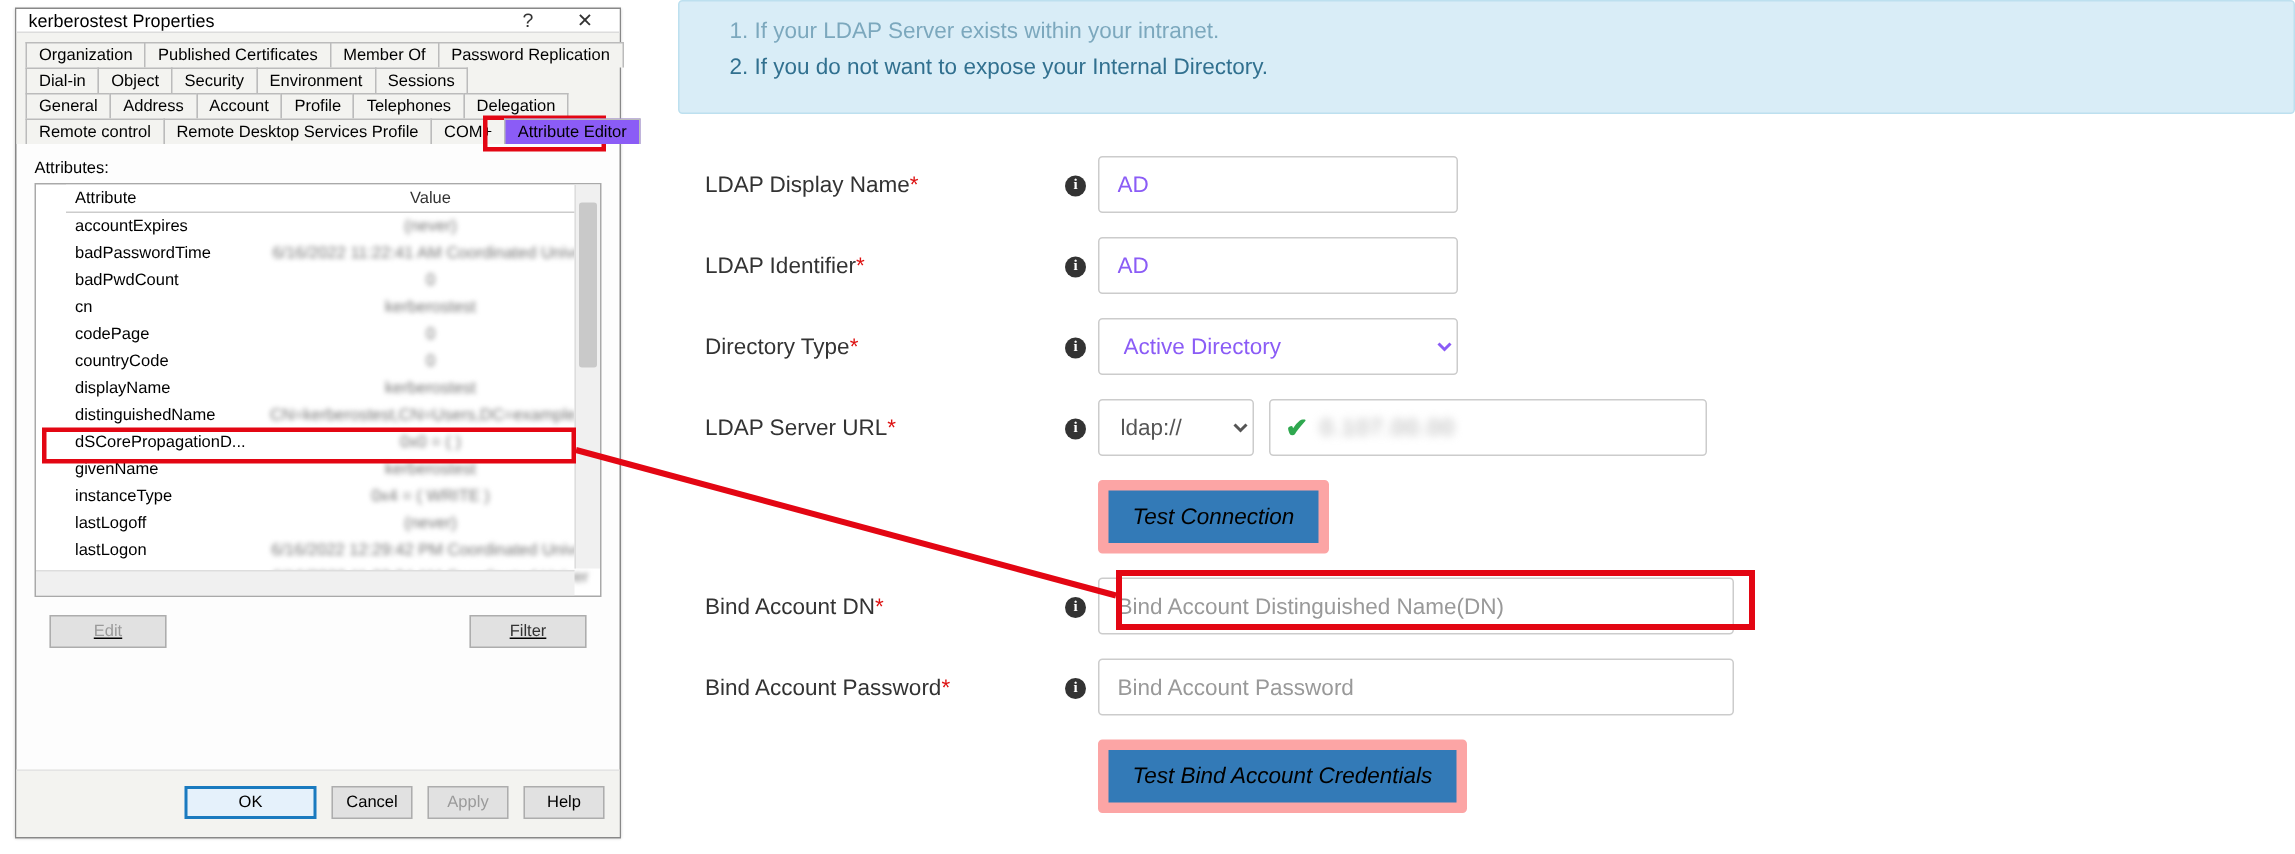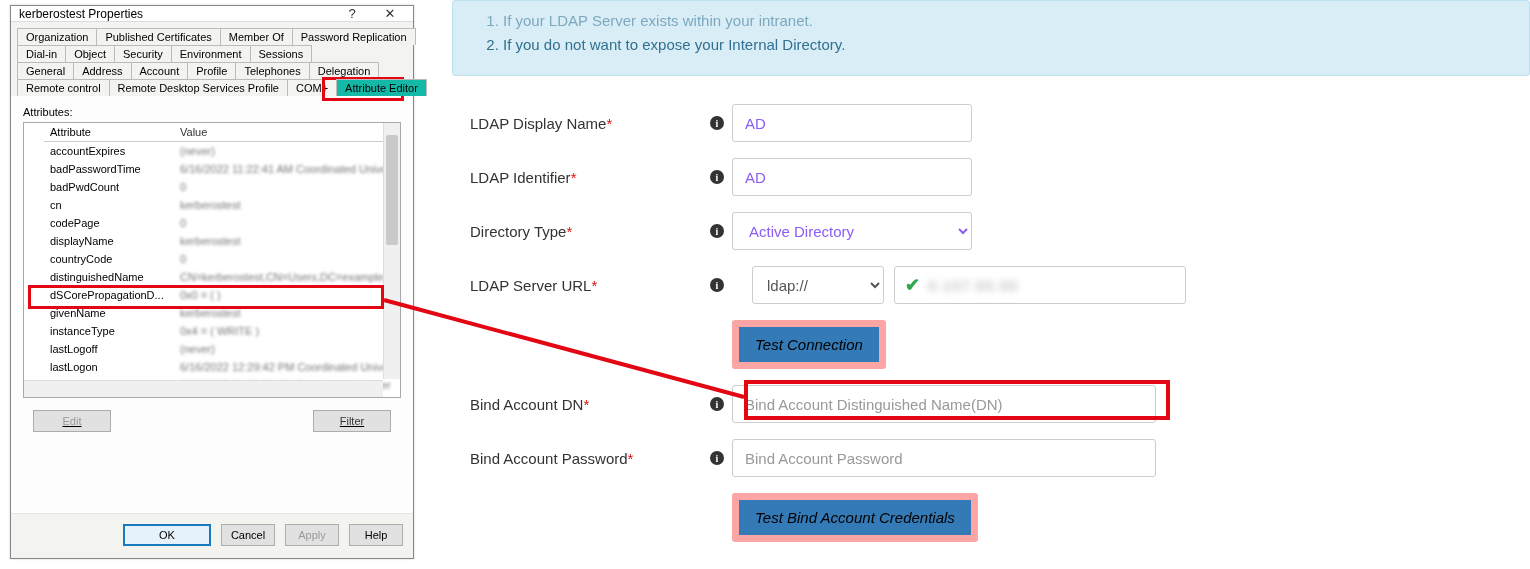--- a/index.html
+++ b/index.html
@@ -48,21 +48,21 @@
   .tab {
     padding: 2px 8px;
     border: 1px solid #bbb;
     border-bottom: none;
     background: #f3f3f0;
     margin-right: -1px;
     white-space: nowrap;
     position: relative;
   }
   .tab.active {
-    background: #14b8a6;
+    background: #8b5cf6;
     z-index: 2;
   }
   .hl-red-box {
     border: 3px solid #e30613;
     position: absolute;
     pointer-events: none;
   }
 
   .pane {
     padding: 10px 12px 6px;
@@ -78,21 +78,21 @@
   }
   .attr-head, .attr-row {
     display: flex;
     font-size: 11px;
     padding: 1px 6px;
     line-height: 16px;
     margin-left: 20px;
   }
   .attr-head { border-bottom: 1px solid #ccc; background: #fff; }
   .col-a { width: 130px; flex-shrink:0; }
-  .col-v { flex: 1; color:#777; filter: blur(1.8px); }
+  .col-v { flex: 1; color:#777; filter: blur(1.8px); text-align: center; }
   .attr-head .col-v { filter:none; color:#333; }
   .attr-scroll-track {
     position:absolute; right:0; top:0; bottom:18px; width:17px;
     background:#f0f0f0; border-left:1px solid #ddd;
   }
   .attr-scroll-thumb {
     position:absolute; left:2px; right:2px; top:12px; height:110px;
     background:#c9c9c9; border-radius:2px;
   }
   .attr-hscroll { position:absolute; left:0; right:17px; bottom:0; height:17px; background:#f0f0f0; border-top:1px solid #ddd; }
@@ -173,24 +173,24 @@
   .t-input {
     height: 38px; width: 240px;
     border:1px solid #ccc; border-radius:3px;
     padding: 0 12px; font-size:15px; color:#8b5cf6;
   }
   .t-input.wide { width: 424px; }
   .t-input::placeholder{ color:#999; }
   select.t-input { background:#fff; }
 
   .url-proto {
-    height:38px; width:132px;
+    height:38px; width:104px;
     border:1px solid #ccc; border-radius:3px;
     padding:4px 10px; font-size:15px; color:#555;
-    margin-right:10px; background:#fff;margin-left:20px;
+    margin-right:10px; background:#fff;
   }
   .url-host {
     height:38px; width:292px;
     border:1px solid #ccc; border-radius:3px;
     padding:0 10px; display:flex; align-items:center;
   }
   .check-ic { color:#2fa84f; font-weight:bold; font-size:18px; margin-right:8px; }
   .url-blur { color:#aaa; filter: blur(3px); letter-spacing:1px; }
 
   .primary-btn {
@@ -274,26 +274,26 @@
           </div>
           <div class="attr-row">
             <div class="col-a">cn</div>
             <div class="col-v">kerberostest</div>
           </div>
           <div class="attr-row">
             <div class="col-a">codePage</div>
             <div class="col-v">0</div>
           </div>
           <div class="attr-row">
+            <div class="col-a">countryCode</div>
+            <div class="col-v">0</div>
+          </div>
+          <div class="attr-row">
             <div class="col-a">displayName</div>
             <div class="col-v">kerberostest</div>
-          </div>
-          <div class="attr-row">
-            <div class="col-a">countryCode</div>
-            <div class="col-v">0</div>
           </div>
           <div class="attr-row">
             <div class="col-a">distinguishedName</div>
             <div class="col-v">CN=kerberostest,CN=Users,DC=example,DC</div>
           </div>
           <div class="attr-row">
             <div class="col-a">dSCorePropagationD...</div>
             <div class="col-v">0x0 = ( )</div>
           </div>
           <div class="attr-row">

